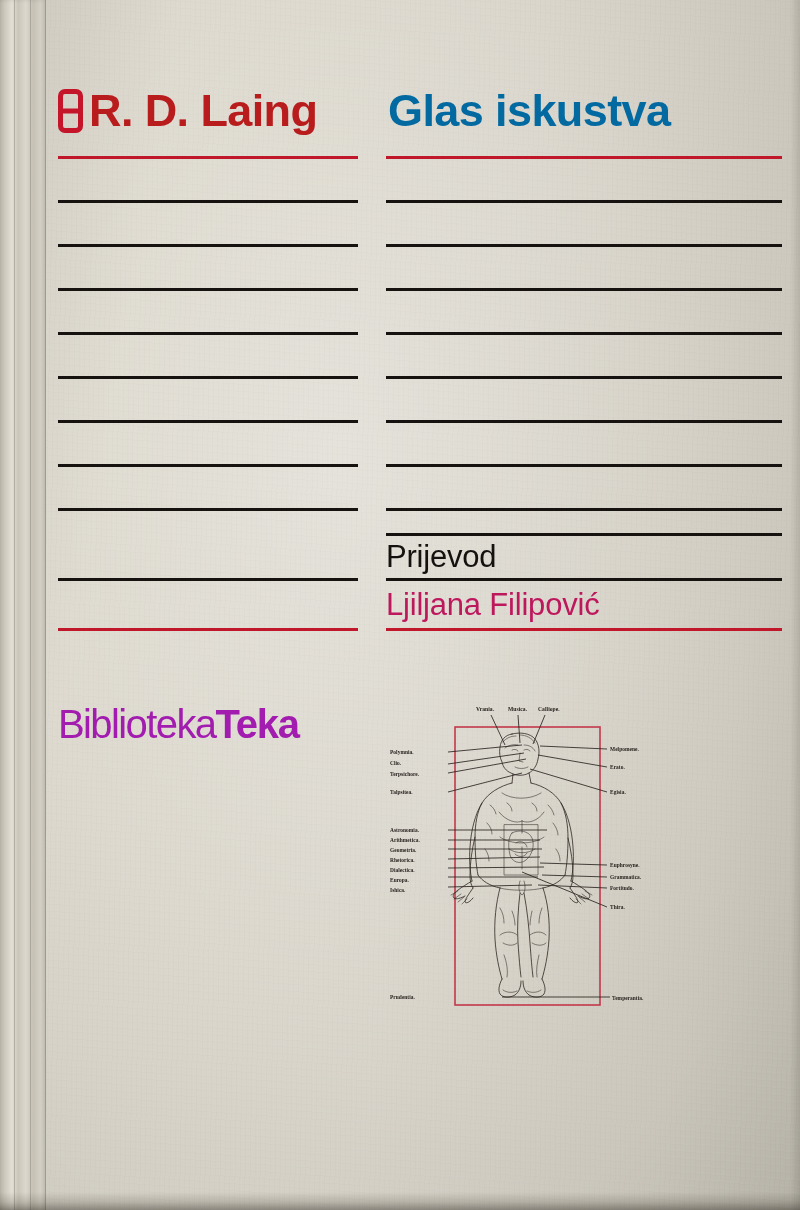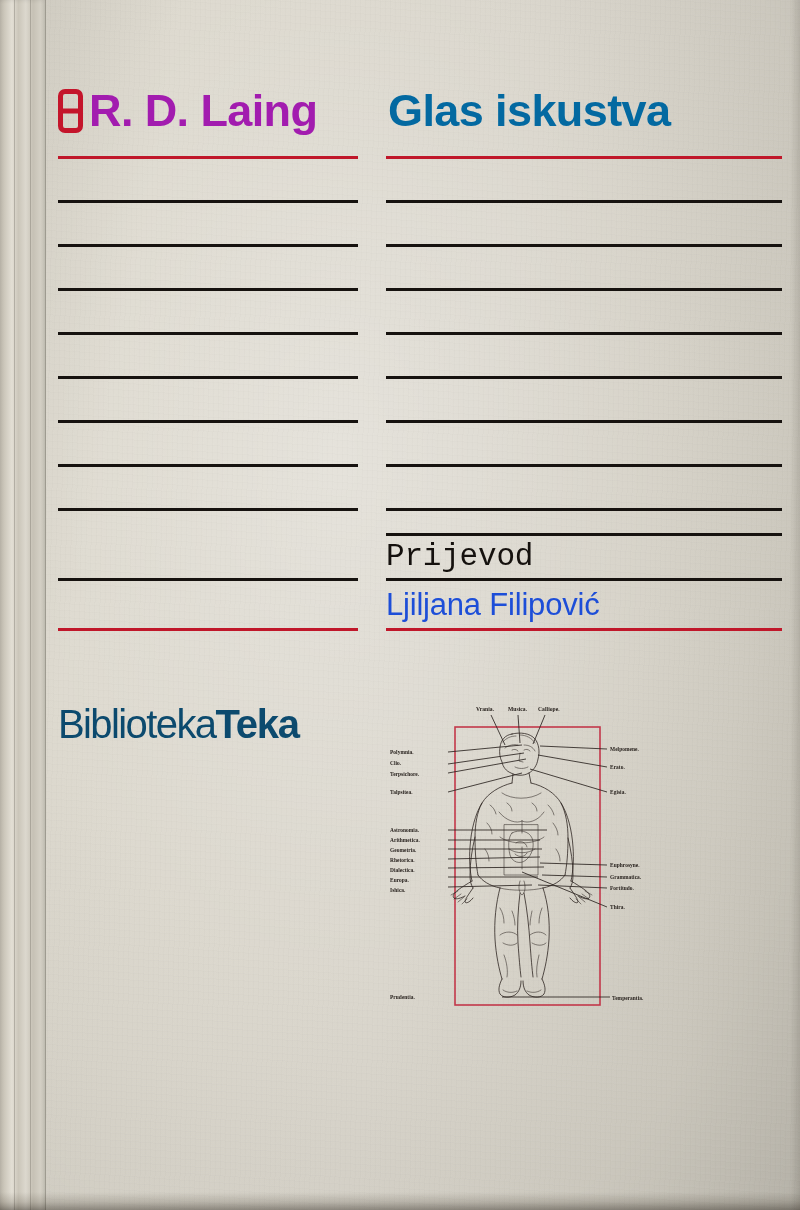--- a/index.html
+++ b/index.html
@@ -68,46 +68,46 @@
     position:relative;
     box-sizing:border-box;
     flex:0 0 auto;
   }
   .teka-mark::after{
     content:"";position:absolute;left:-1px;right:-1px;top:50%;
     transform:translateY(-50%);
     height:5px;background:#c4152b;
   }
   .author-name{
-    font-size:45px;font-weight:bold;color:#a21caf;
+    font-size:45px;font-weight:bold;color:#b91c1c;
     letter-spacing:-0.6px;line-height:1;
     white-space:nowrap;
   }
 
   .title-block{
     position:absolute;left:388px;top:88px;
   }
   .book-title{
     font-size:45px;font-weight:bold;color:#0369a1;
     letter-spacing:-0.6px;line-height:1;white-space:nowrap;
   }
 
   .translator-label{
     position:absolute;left:386px;top:541px;
-    font-size:31px;color:#15110e;line-height:1;letter-spacing:-0.2px;font-family:Liberation Mono, monospace;
+    font-size:31px;color:#15110e;line-height:1;letter-spacing:-0.2px;
   }
   .translator-name{
     position:absolute;left:386px;top:589px;
-    font-size:31px;color:#1d4ed8;line-height:1;letter-spacing:-0.2px;
+    font-size:31px;color:#be185d;line-height:1;letter-spacing:-0.2px;
   }
 
   
   .imprint{
     position:absolute;left:58px;top:704px;
-    font-size:40px;line-height:1;color:#0c4a6e;white-space:nowrap;
+    font-size:40px;line-height:1;color:#a21caf;white-space:nowrap;
   }
   .imprint .light{font-weight:normal;letter-spacing:-1.6px;}
   .imprint .bold{font-weight:bold;letter-spacing:-1.2px;}
 
   
   .engraving{
     position:absolute;left:372px;top:697px;
     width:300px;height:320px;
   }
   .engraving svg{display:block;width:300px;height:320px;}

